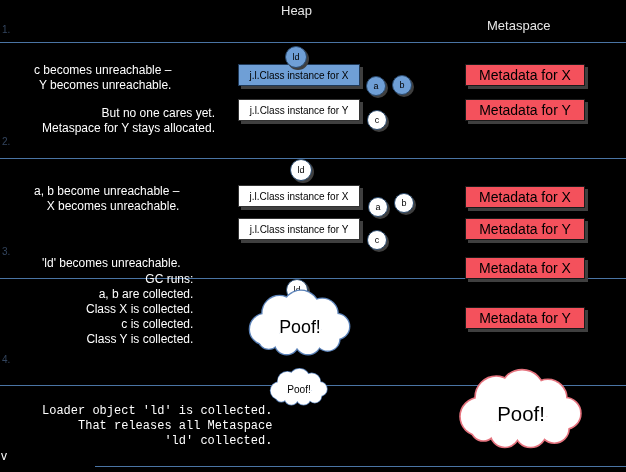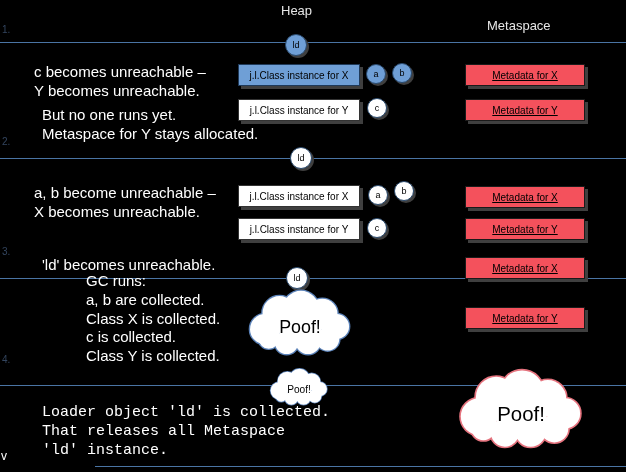--- a/index.html
+++ b/index.html
@@ -3,40 +3,40 @@
 <meta charset="utf-8">
 <style>
   html,body{margin:0;padding:0;background:#000;}
   #slide{
     position:relative;width:626px;height:472px;background:#000;overflow:hidden;
     font-family:"Liberation Sans",sans-serif;
   }
   .colhead{position:absolute;color:#e6e6e6;font-size:13px;}
   .divider{position:absolute;left:0;width:626px;height:1px;background:#4a74a4;}
   .stagenum{position:absolute;left:2px;color:#33455f;font-size:10px;}
-  .note{position:absolute;color:#ffffff;font-size:15px;line-height:1.25;}
+  .note{position:absolute;color:#ffffff;font-size:12px;line-height:1.25;text-align:right;}
   .note div{white-space:nowrap;}
   .box{
     position:absolute;width:122px;height:22px;box-sizing:border-box;
     display:flex;align-items:center;justify-content:center;
     font-size:10px;color:#000;background:#ffffff;border:1px solid #333;
     box-shadow:3px 3px 0 #3f3f3f;z-index:2;
   }
   .box.live{background:#6f9fd6;border-color:#1f3a5a;}
   .meta{
     position:absolute;width:120px;height:22px;box-sizing:border-box;
     display:flex;align-items:center;justify-content:center;
-    font-size:10px;color:#000;background:#f4515c;border:1px solid #1a1a1a;
-    box-shadow:3px 3px 0 #3f3f3f;z-index:2;text-decoration:underline;
+    font-size:14px;color:#000;background:#f4515c;border:1px solid #1a1a1a;
+    box-shadow:3px 3px 0 #3f3f3f;z-index:2;
   }
   .obj{
     position:absolute;width:20px;height:20px;border-radius:50%;box-sizing:border-box;
     display:flex;align-items:center;justify-content:center;
     font-size:9px;color:#000;background:#ffffff;border:1px solid #2a4a6e;
-    box-shadow:2px 2px 0 #3f3f3f;z-index:3;
+    box-shadow:2px 2px 0 #3f3f3f;z-index:3;margin-top:12px;
   }
   .obj.live{background:#6f9fd6;}
   .obj.loader{width:22px;height:22px;}
   .cloud{position:absolute;z-index:4;}
   .navchar{position:absolute;color:#ffffff;font-size:12px;}
 </style>
 </head>
 <body>
 
 <div id="slide">
@@ -51,21 +51,21 @@
   <div class="divider" style="top:466px;left:95px;width:531px;"></div>
 
   <div class="stagenum" style="top:24px;">1.</div>
   <div class="obj loader live" style="left:285px;top:34px;">ld</div>
 
   <div class="note" style="left:34px;top:63px;">
     <div>c becomes unreachable –</div>
     <div>Y becomes unreachable.</div>
   </div>
   <div class="note" style="left:42px;top:106px;">
-    <div>But no one runs yet.</div>
+    <div>But no one cares yet.</div>
     <div>Metaspace for Y stays allocated.</div>
   </div>
 
   <div class="box live" style="left:238px;top:64px;">j.l.Class instance for X</div>
   <div class="box" style="left:238px;top:99px;">j.l.Class instance for Y</div>
 
   <div class="obj live" style="left:366px;top:64px;">a</div>
   <div class="obj live" style="left:392px;top:63px;">b</div>
   <div class="obj" style="left:367px;top:98px;">c</div>
 
@@ -125,21 +125,21 @@
   </svg>
 
   <div class="meta" style="left:465px;top:257px;">Metadata for X</div>
   <div class="meta" style="left:465px;top:307px;">Metadata for Y</div>
 
   <div class="stagenum" style="top:354px;">4.</div>
 
   <div class="note" style="left:42px;top:404px;font-family:Liberation Mono, monospace;">
     <div>Loader object 'ld' is collected.</div>
     <div>That releases all Metaspace</div>
-    <div>'ld' instance.</div>
+    <div>'ld' collected.</div>
   </div>
 
   <svg class="cloud" style="left:266px;top:366px;" width="66" height="41" viewBox="0 0 130 80">
     <use href="#cloud-shape" fill="#ffffff" stroke="#5b82b8" stroke-width="3"></use>
     <use href="#cloud-shape" fill="#ffffff"></use>
     <text x="65" y="52" text-anchor="middle" font-size="20" fill="#000">Poof!</text>
   </svg>
 
   <svg class="cloud" style="left:451px;top:365px;" width="140" height="86" viewBox="0 0 130 80">
     <use href="#cloud-shape" fill="#ffffff" stroke="#e5737e" stroke-width="3"></use>

